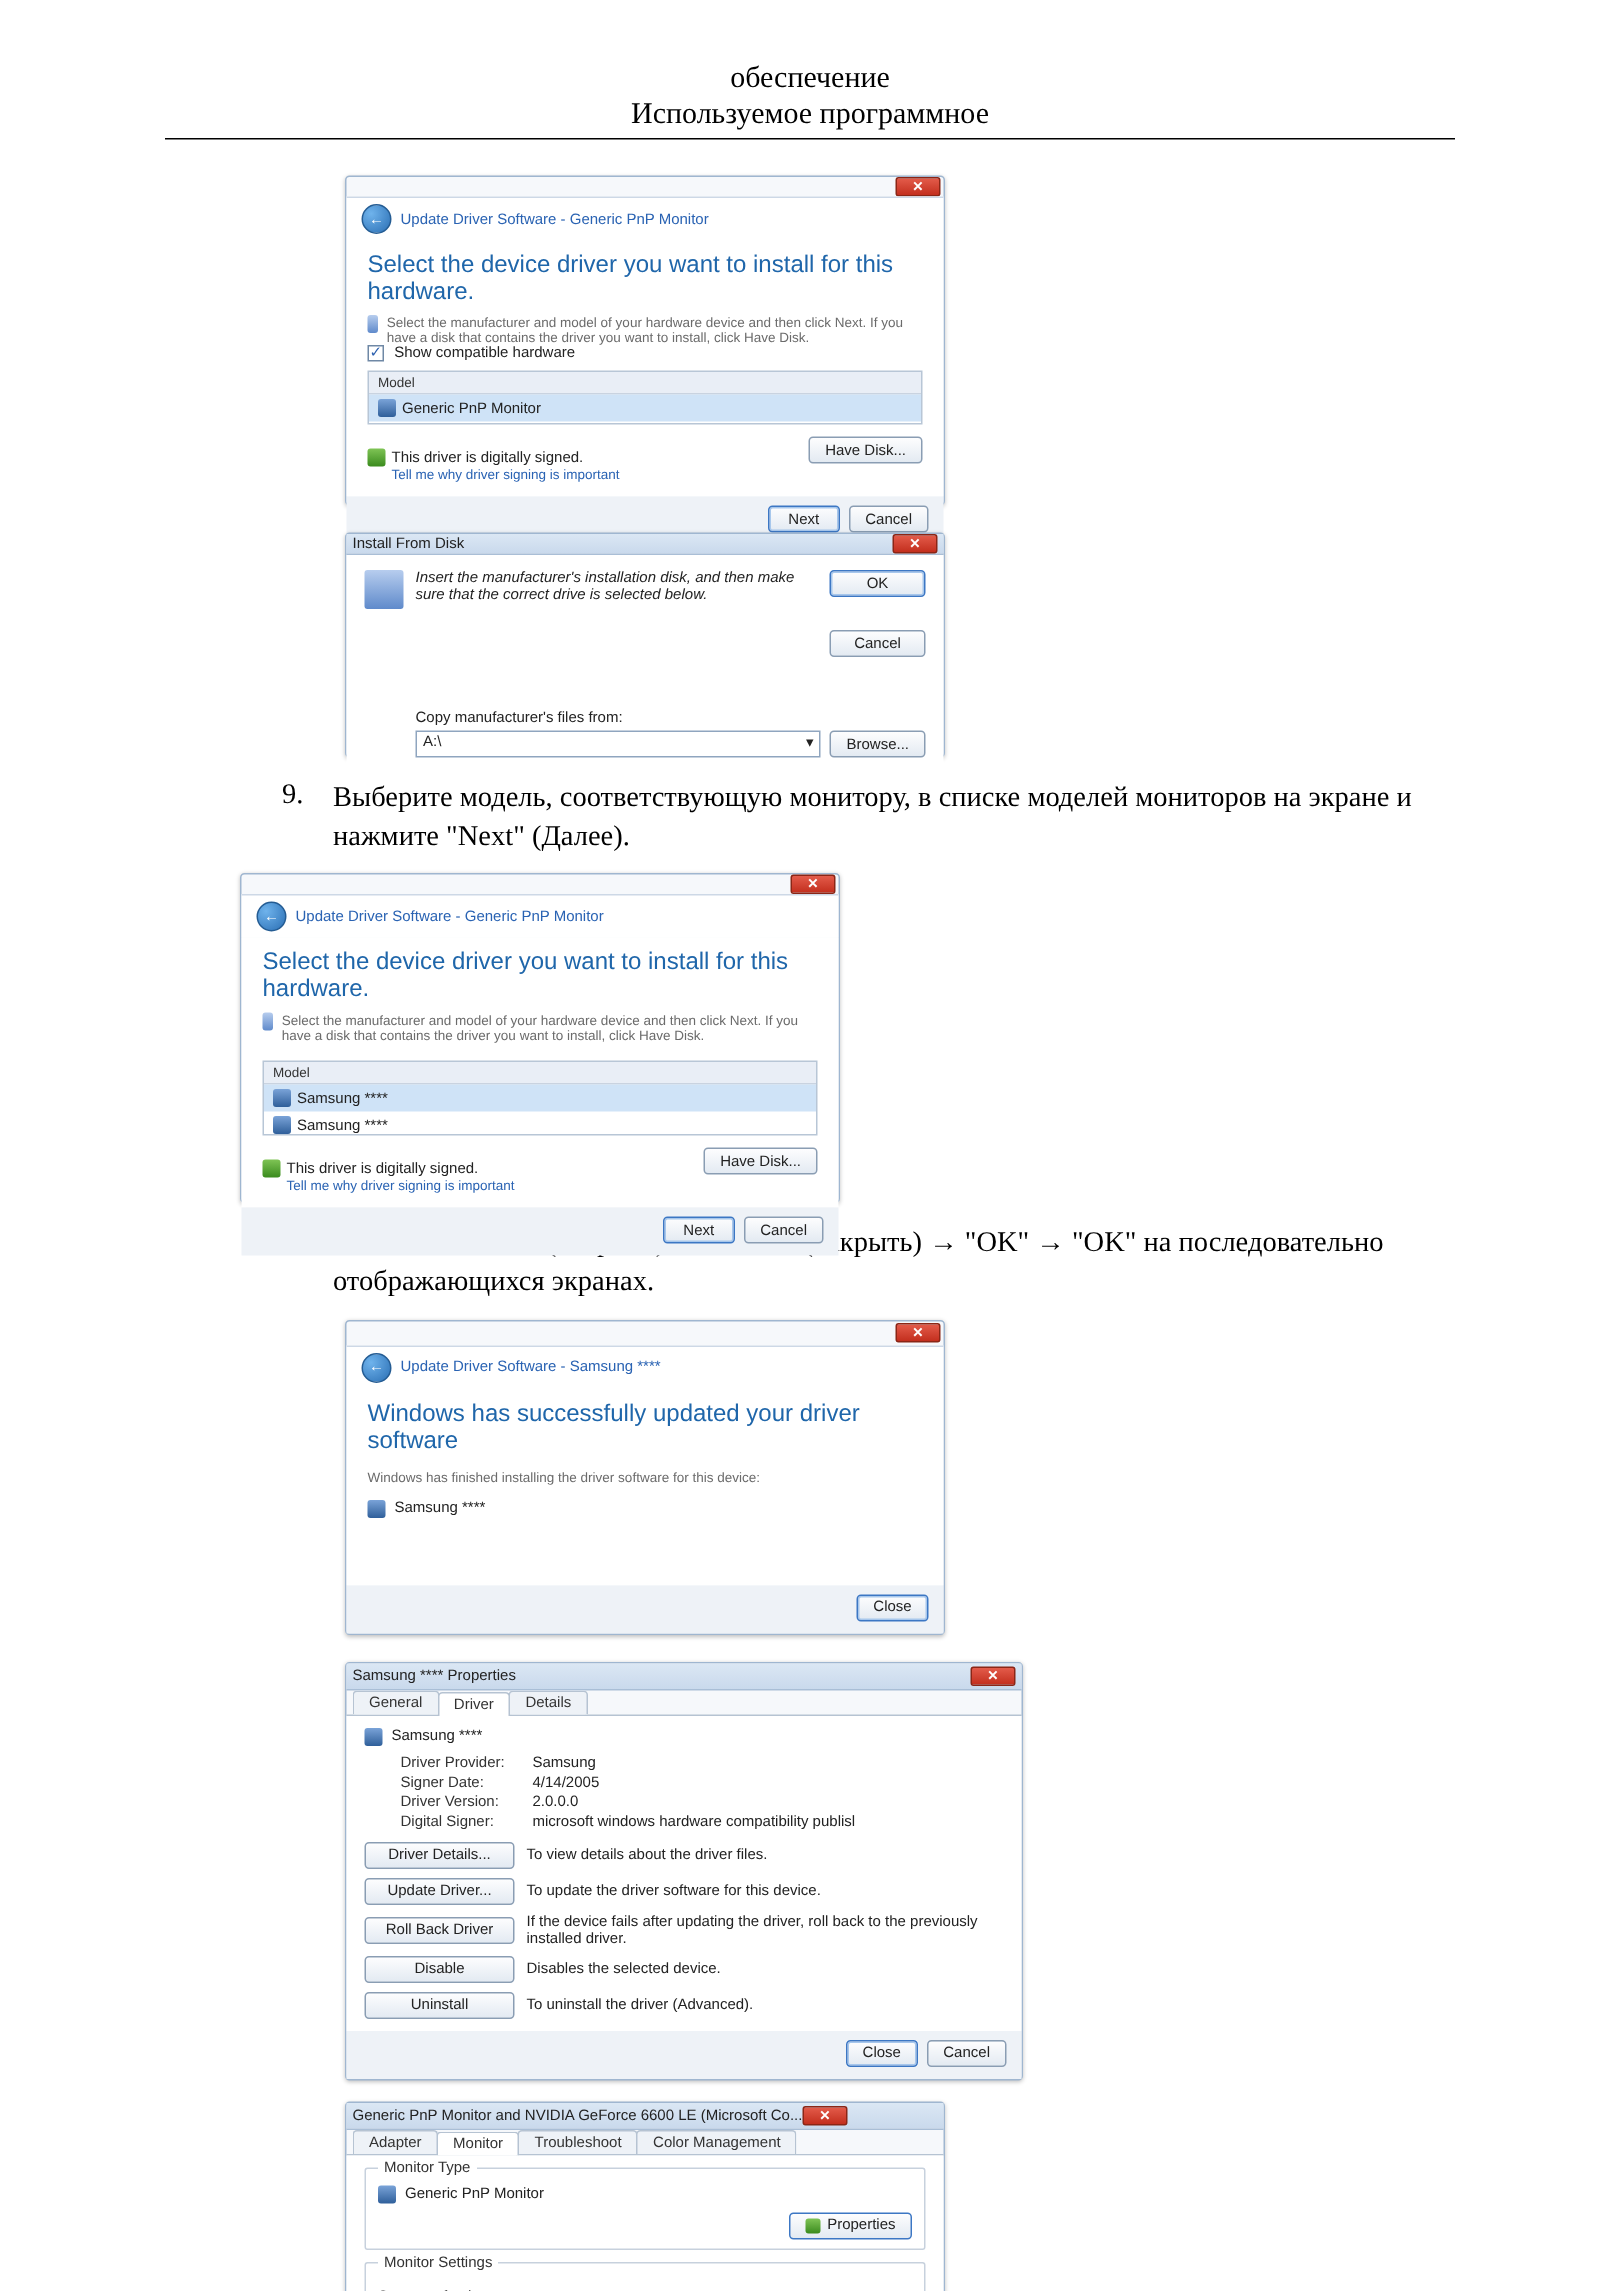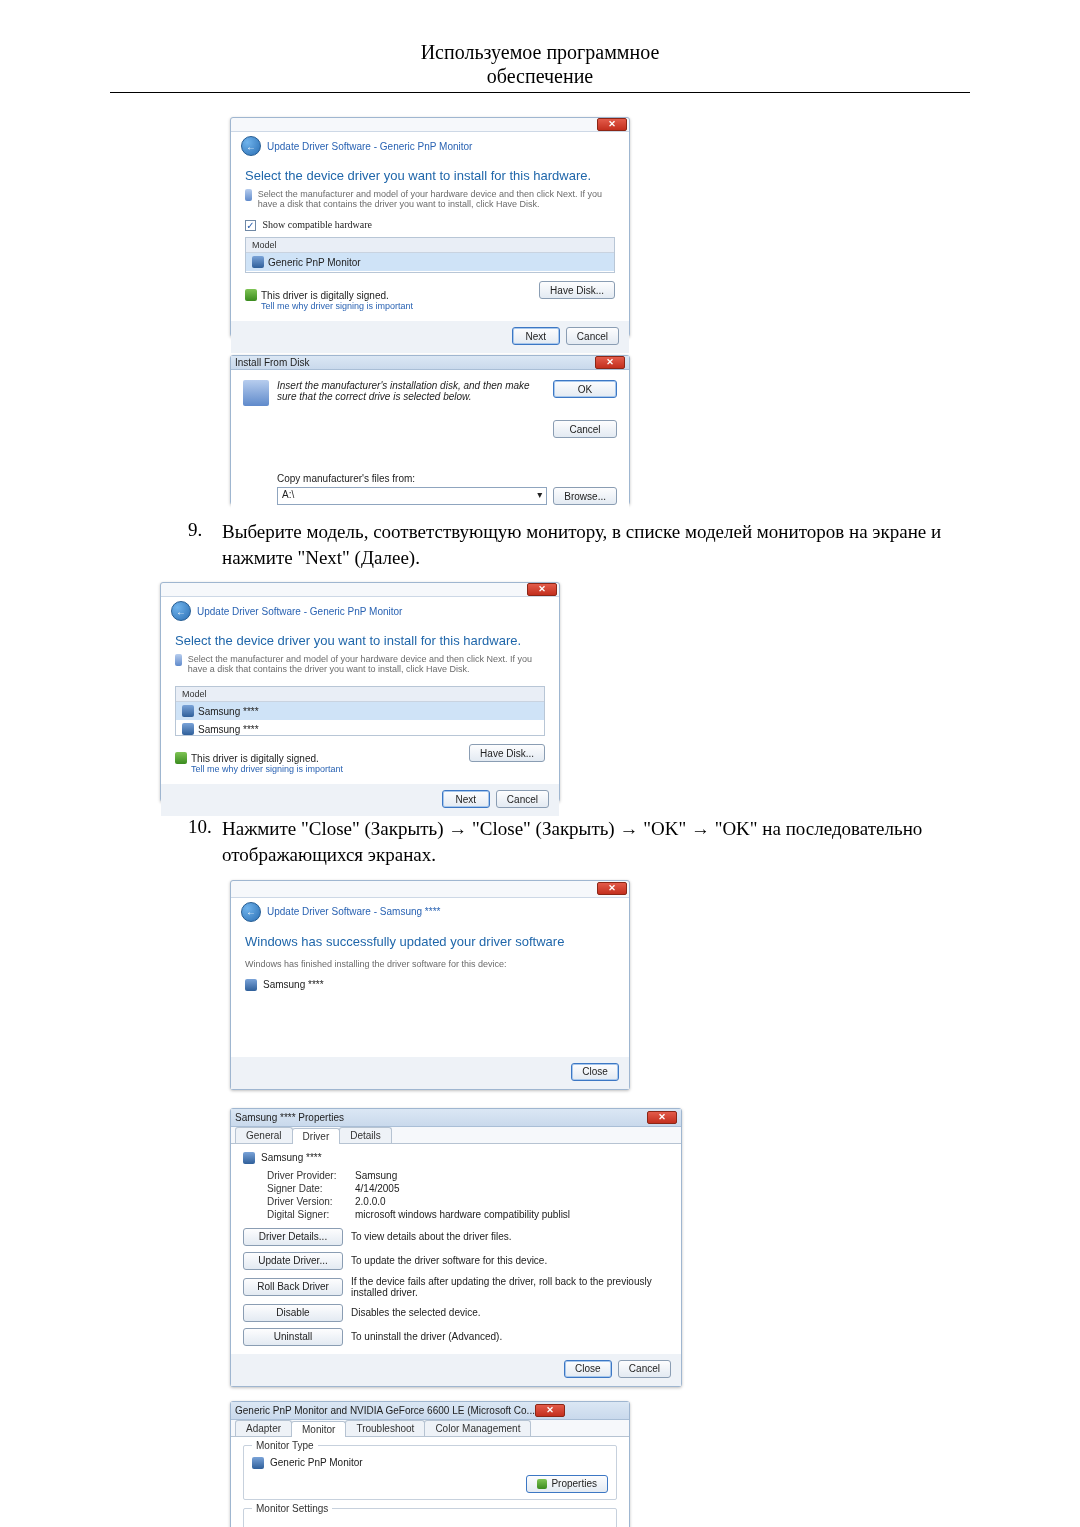--- a/index.html
+++ b/index.html
@@ -92,21 +92,21 @@
     color:#fff;display:flex;align-items:center;justify-content:center;font-weight:bold;
   }
   .link { color:#2a63b3; }
   .small-gray { color:#6b6b6b; font-size:9px;}
   .win-inner {
     background:#fff;
     padding: 8px 14px 10px 14px;
     flex:1;
     display:flex;flex-direction:column;
   }
-  .instr-blue { color:#1f66aa; font-size:13px; margin-bottom:6px;}
+  .instr-blue { color:#1f66aa; font-size:16px; margin-bottom:6px;}
   .list-box {
     border:1px solid #b8c6d6; background:#fff;
     margin-top:6px;
   }
   .list-header {
     background:#e9eef6; color:#333; padding:2px 6px; font-size:9px;
     border-bottom:1px solid #c9d3e0;
   }
   .list-item {
     padding:3px 6px; display:flex;align-items:center;gap:4px;
@@ -154,42 +154,42 @@
   .checkbox.checked::after{content:"✓";display:block;font-size:10px;line-height:9px;text-align:center;color:#2b5fae;}
   .kv { display:flex;gap:8px;margin:2px 0;}
   .kv .k { width:80px;color:#333;}
 </style>
 </head>
 <body>
 
 <div class="page">
 
   <div class="header-title">
+    <div>обеспечение</div>
     <div>Используемое программное</div>
-    <div>обеспечение</div>
   </div>
   <hr class="header-line">
 
   <div class="shots-row">
 
     <div class="win" style="width:400px;height:220px;">
       <div class="titlebar">
         <div class="close-btn">✕</div>
       </div>
       <div class="back-row">
         <div class="back-arrow">←</div>
         <span class="link">Update Driver Software - Generic PnP Monitor</span>
       </div>
       <div class="win-inner">
         <div class="instr-blue">Select the device driver you want to install for this hardware.</div>
         <div style="display:flex;gap:6px;">
           <span class="disk-ico"></span>
           <span class="small-gray">Select the manufacturer and model of your hardware device and then click Next. If you have a disk that contains the driver you want to install, click Have Disk.</span>
         </div>
-        <div style="margin-top:10px;font-family:Liberation Serif, serif;">
+        <div style="">
           <span class="checkbox checked"></span>
           <span>Show compatible hardware</span>
         </div>
         <div class="list-box" style="height:36px;">
           <div class="list-header">Model</div>
           <div class="list-item selected">
             <span class="mon-ico"></span>
             <span>Generic PnP Monitor</span>
           </div>
         </div>

